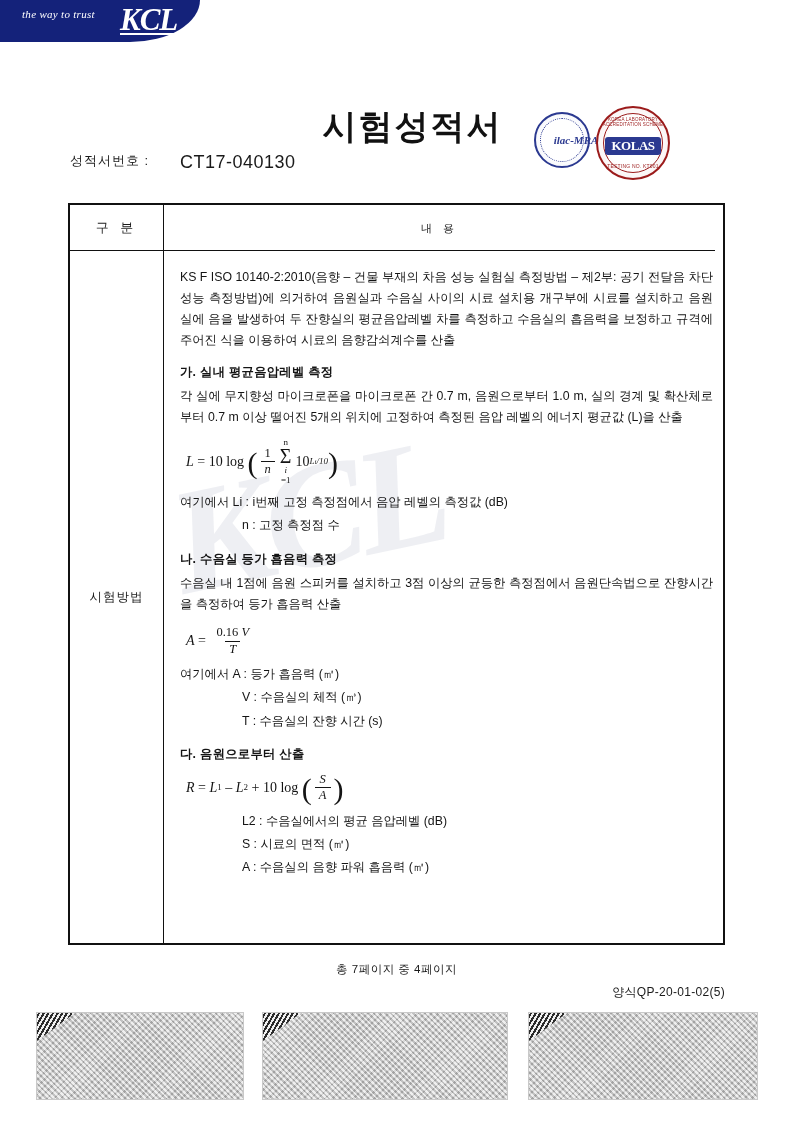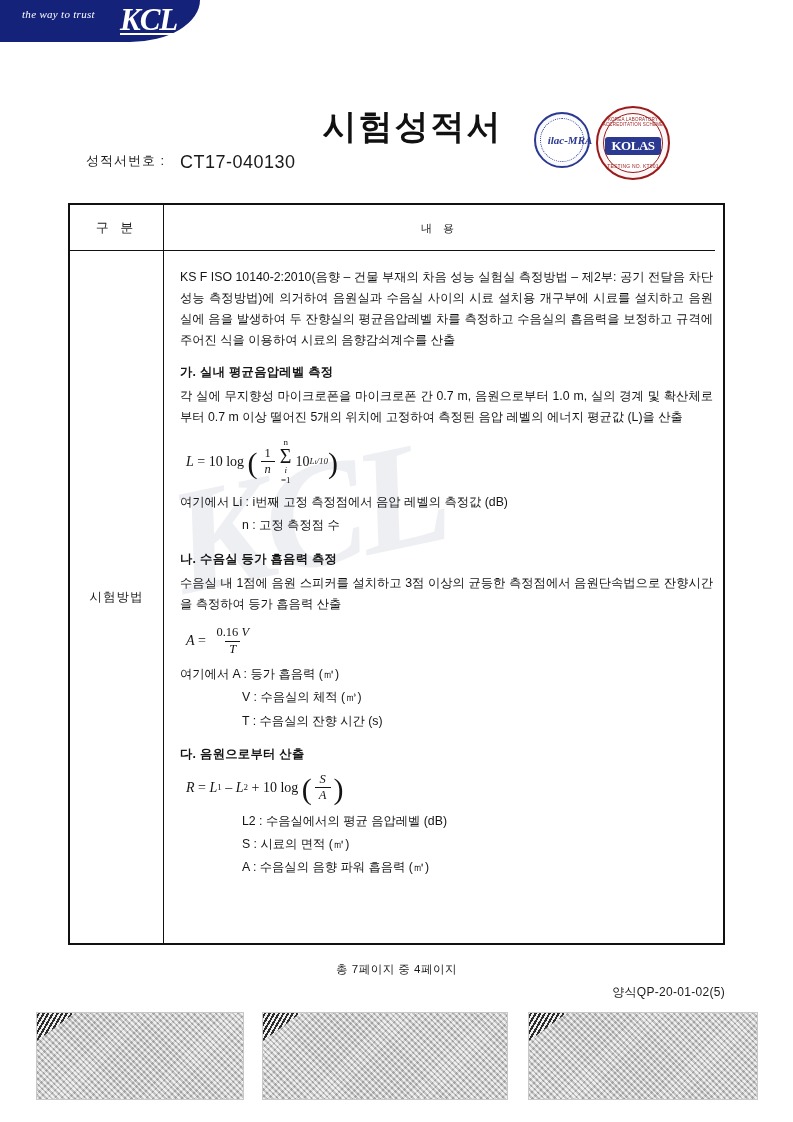--- a/index.html
+++ b/index.html
@@ -59,21 +59,20 @@
     font-weight: bold;
     letter-spacing: 2px;
     color: #111111;
     padding-left: 16px;
   }
   .report-no-label {
     position: absolute;
     top: 152px; left: 70px;
     font-size: 13px;
     letter-spacing: 1px;
-    margin-left: 16px;
   }
   .report-no-value {
     position: absolute;
     top: 152px; left: 180px;
     font-size: 18px;
     letter-spacing: .5px;
   }
 
   
   .seal {
@@ -88,21 +87,21 @@
     background: radial-gradient(circle at 50% 50%, #ffffff 55%, #e9ecf6 100%);
   }
   .seal-ilac .seal-ring {
     position: absolute;
     top: 4px; left: 4px; right: 4px; bottom: 4px;
     border: 1px dotted #2b3990;
     border-radius: 50%;
   }
   .seal-ilac .seal-text {
     position: absolute;
-    top: 50%; left: 8px; width: 100%;
+    top: 50%; left: 14px; width: 100%;
     transform: translateY(-50%);
     text-align: center;
     font-family: "Liberation Serif", serif;
     font-weight: bold;
     font-style: italic;
     font-size: 11px;
     color: #2b3990;
   }
   .seal-kolas {
     top: 106px; left: 596px;

